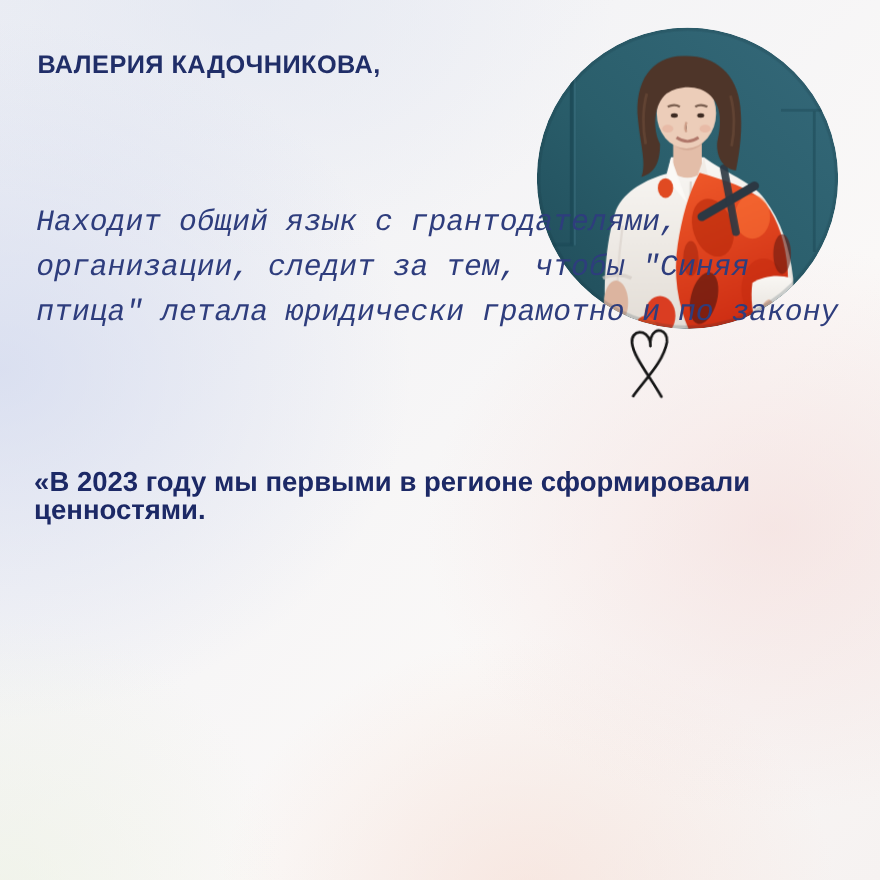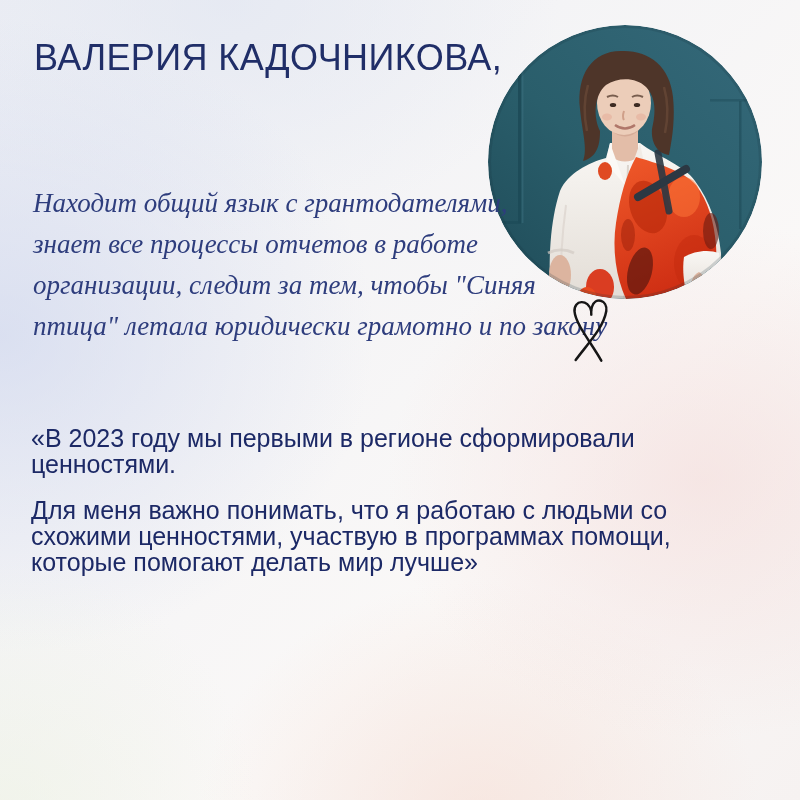--- a/index.html
+++ b/index.html
@@ -10,41 +10,41 @@
     background-image:
       radial-gradient(55% 45% at 88% 60%, rgba(243,216,214,0.55), rgba(243,216,214,0) 72%),
       radial-gradient(50% 42% at 60% 102%, rgba(246,221,211,0.60), rgba(246,221,211,0) 70%),
       radial-gradient(46% 46% at 0% 102%, rgba(235,241,224,0.55), rgba(235,241,224,0) 70%),
       radial-gradient(65% 55% at 0% 42%, rgba(206,214,238,0.65), rgba(206,214,238,0) 72%),
       radial-gradient(60% 42% at 28% 0%, rgba(224,229,241,0.60), rgba(224,229,241,0) 70%),
       linear-gradient(135deg,#eceef4 0%,#f4f4f6 35%,#faf8f7 65%,#f6f2f1 100%);
   }
   .heading{
     position:absolute;left:34px;top:44px;
-    font-size:36px;line-height:28px;font-weight:400;
+    font-size:23px;line-height:28px;font-weight:700;
     letter-spacing:0.4px;color:#202e68;white-space:nowrap;
   }
   .heading div{margin-bottom:0;}
   .photo-wrap{
     position:absolute;left:488px;top:25px;width:274px;height:274px;
     border-radius:50%;overflow:hidden;
   }
   .photo-wrap svg{display:block;}
   .script-block{
     position:absolute;left:33px;top:183px;width:560px;
-    font-family:Liberation Serif, serif;font-style:italic;font-weight:500;
+    font-family:Liberation Mono, monospace;font-style:italic;font-weight:500;
     font-size:27px;line-height:41px;color:#2e3d7d;white-space:nowrap;
   }
   .heart{
     position:absolute;left:566px;top:291px;width:50px;height:72px;
     transform:rotate(-3deg);
   }
   .quote{
     position:absolute;left:31px;top:425px;width:720px;
-    font-size:25px;line-height:26px;font-weight:400;
+    font-size:25px;line-height:26px;font-weight:700;
     color:#1c2966;white-space:nowrap;
   }
   .quote .para2{margin-top:20px;}
 </style>
 </head>
 <body>
 
 <div class="card">
 
   <div class="heading">
@@ -143,37 +143,31 @@
           </g>
         </g>
 
         <circle cx="137" cy="137" r="137" fill="none" stroke="#16323c" stroke-opacity="0.18" stroke-width="6"></circle>
       </g>
     </svg>
   </div>
 
   <div class="script-block">
     <div>Находит общий язык с грантодателями,</div>
-    <div>знает все процессы отчетов в работе</div>
     <div>организации, следит за тем, чтобы "Синяя</div>
     <div>птица" летала юридически грамотно и по закону</div>
   </div>
 
   <svg class="heart" viewBox="0 0 50 76">
     <g fill="none" stroke="#161616" stroke-width="2.6" stroke-linecap="round">
       <path d="M 7 72 C 20 56 38 40 42 22 C 44 10 31 6 27 17 C 25.5 22 26 25 26 25"></path>
       <path d="M 26 21 C 24 8 8 8 8.5 21 C 9 34 24 54 34 74"></path>
     </g>
   </svg>
 
   <div class="quote">
     <div class="para1">
       <div>«В 2023 году мы первыми в регионе сформировали</div>
       <div>ценностями.</div>
     </div>
-    <div class="para2">
-      <div>Для меня важно понимать, что я работаю с людьми со</div>
-      <div>схожими ценностями, участвую в программах помощи,</div>
-      <div>которые помогают делать мир лучше»</div>
-    </div>
   </div>
 
 </div>
 
 </body></html>

